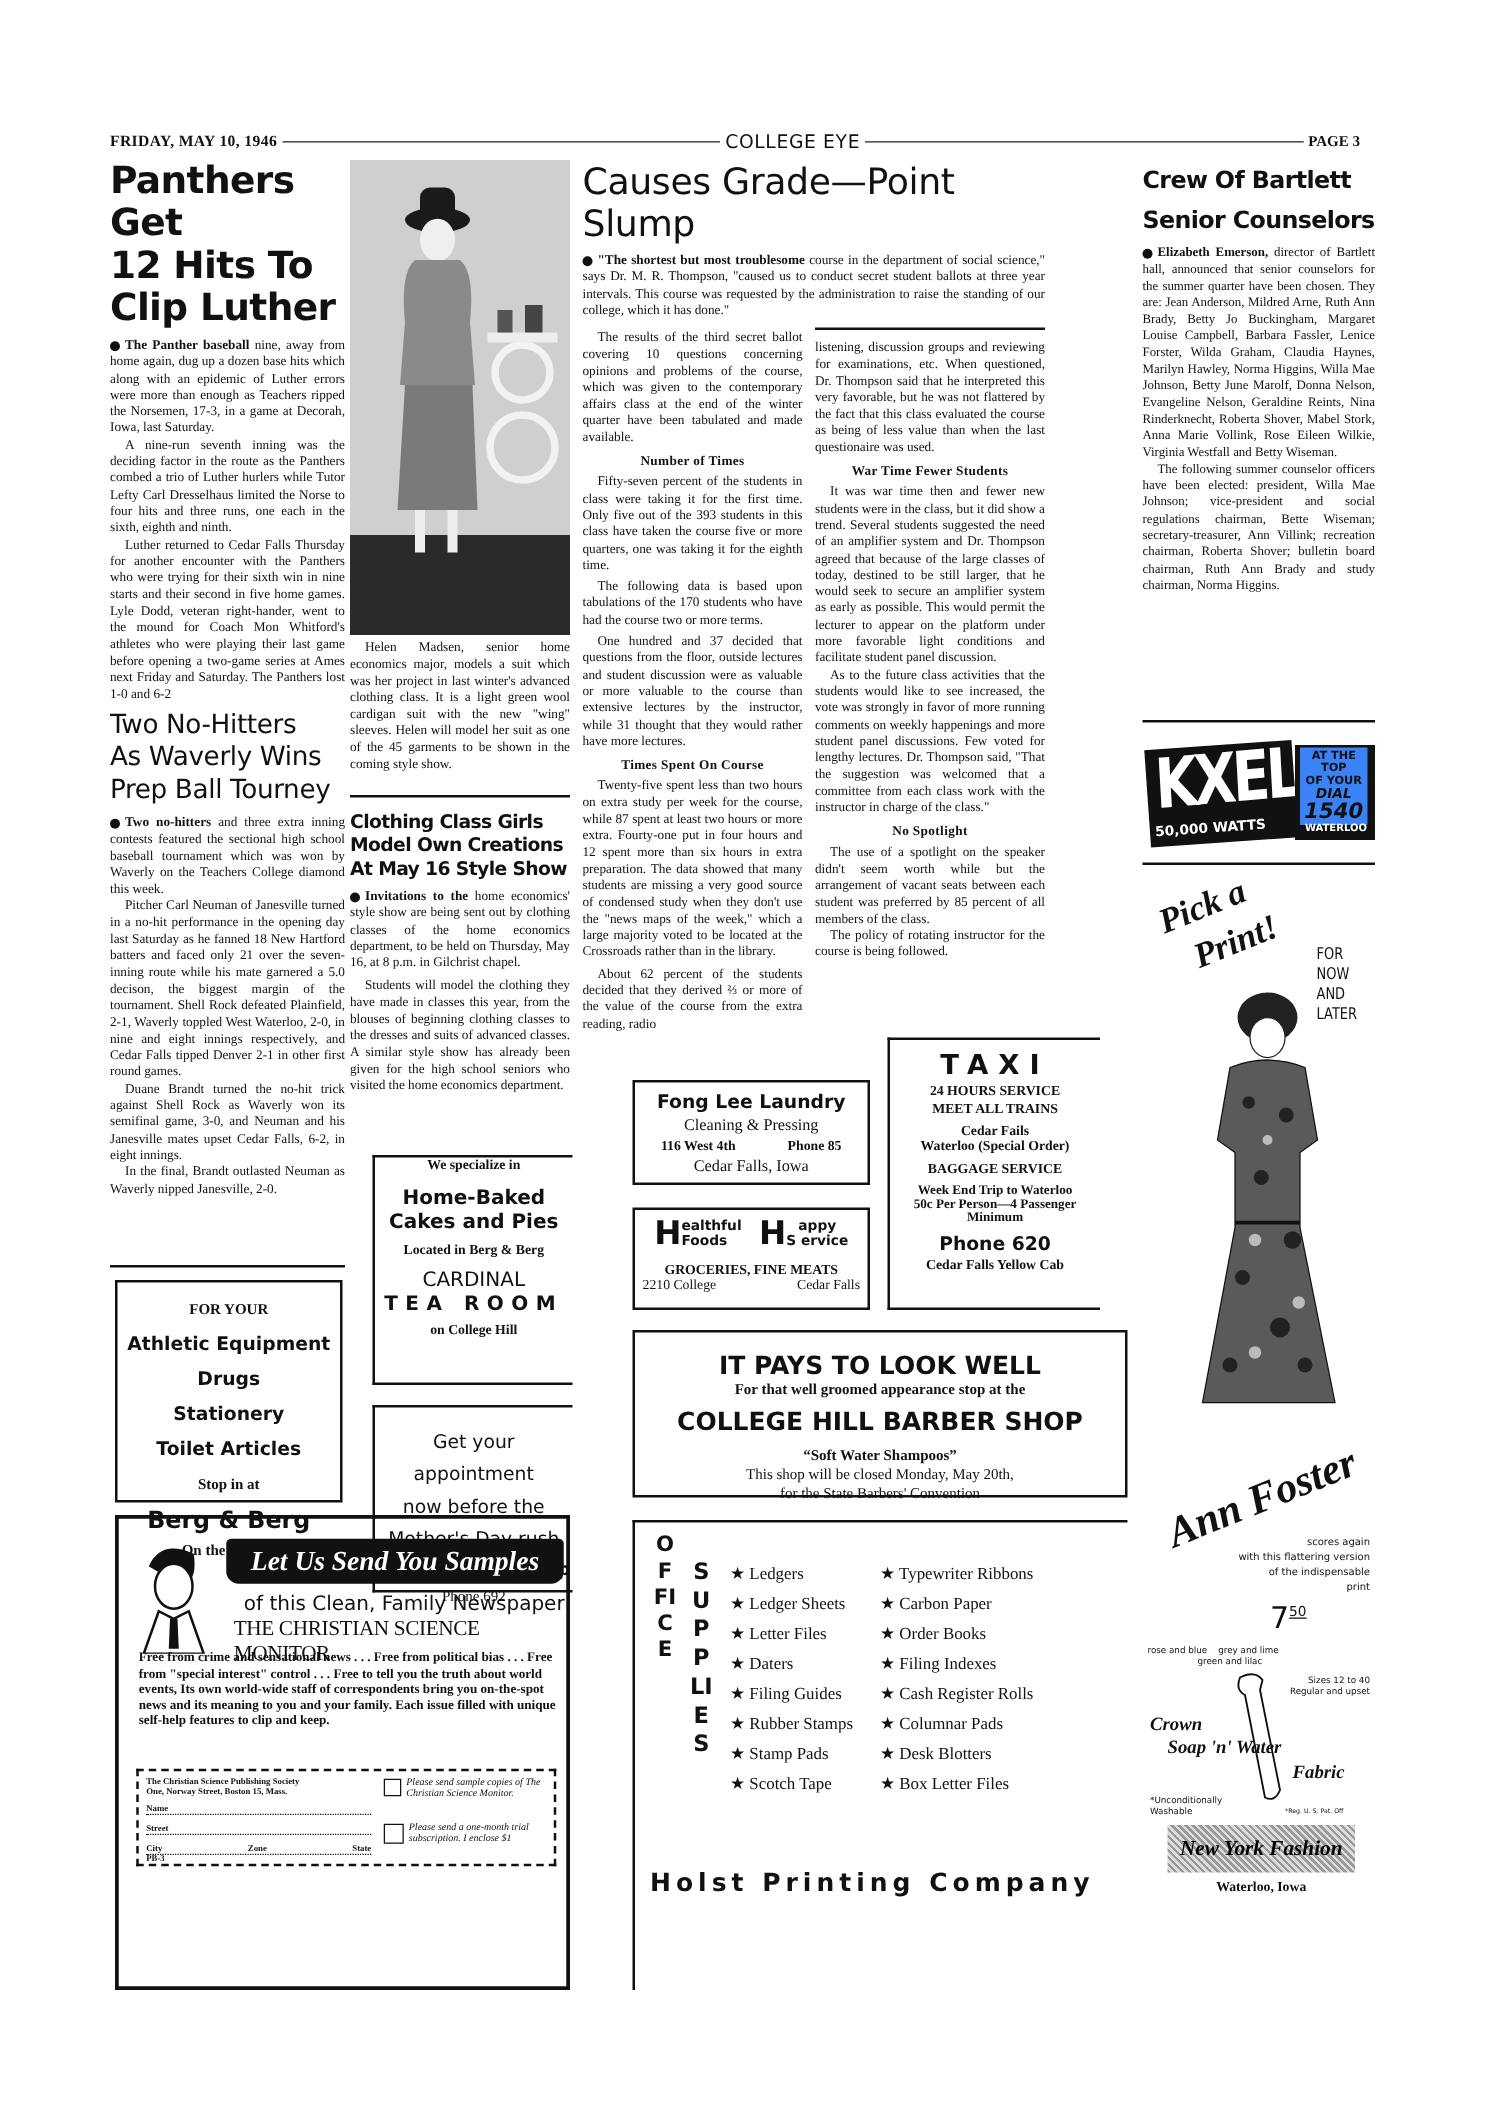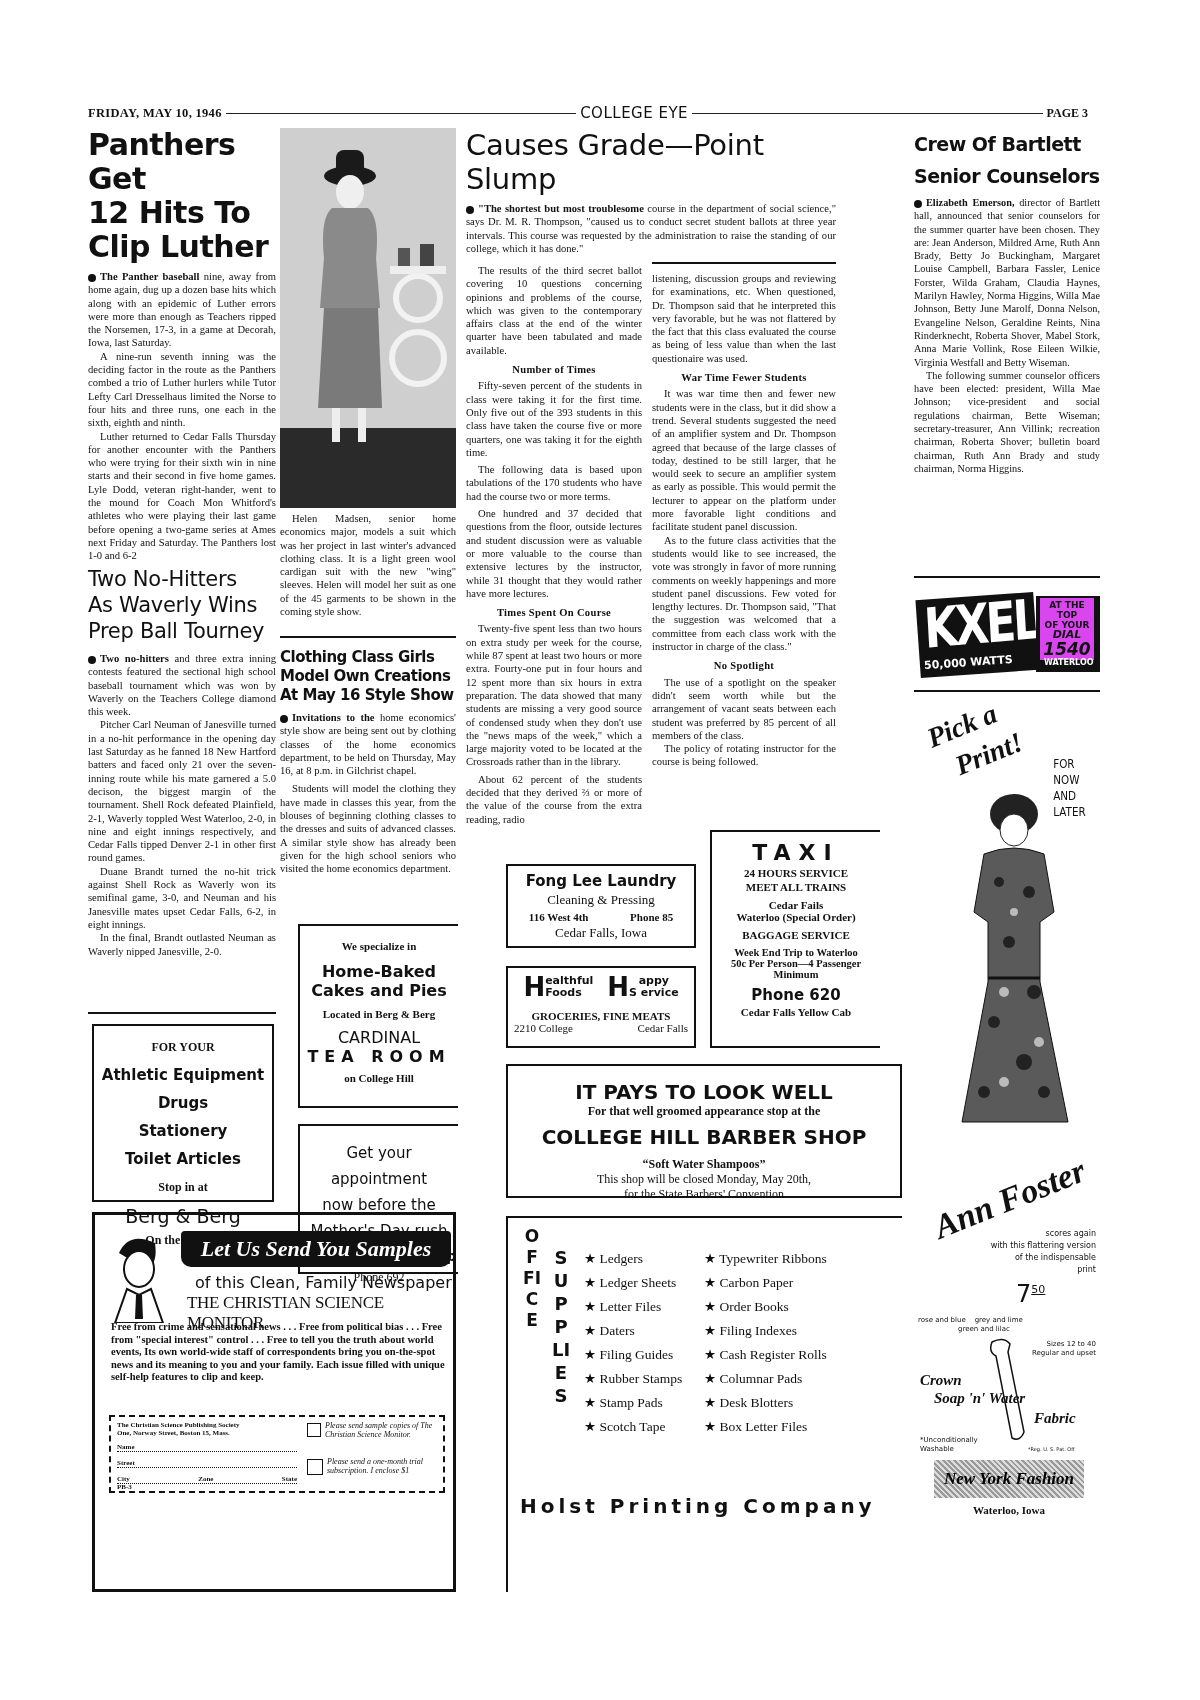--- a/index.html
+++ b/index.html
@@ -64,21 +64,21 @@
 </div>
 <div class="abs rule" style="left:88px;top:1012px;width:188px"></div>
 
 <div class="abs box" style="left:92px;top:1024px;width:182px;height:178px;padding-top:14px">
   <div class="serif" style="font-weight:bold;font-size:12px">FOR YOUR</div>
   <div class="sans" style="font-weight:bold;font-size:15px;margin-top:11px">Athletic Equipment</div>
   <div class="sans" style="font-weight:bold;font-size:15px;margin-top:10px">Drugs</div>
   <div class="sans" style="font-weight:bold;font-size:15px;margin-top:10px">Stationery</div>
   <div class="sans" style="font-weight:bold;font-size:15px;margin-top:10px">Toilet Articles</div>
   <div class="serif" style="font-weight:bold;font-size:12px;margin-top:12px">Stop in at</div>
-  <div class="sans" style="font-weight:normal;font-size:19px;margin-top:10px">Berg &amp; Berg</div>
+  <div class="sans" style="font-weight:bold;font-size:19px;margin-top:10px">Berg &amp; Berg</div>
   <div class="serif" style="font-weight:bold;font-size:12px;margin-top:6px">On the Corner</div>
 </div>
 
 <div class="abs photo" style="left:280px;top:128px;width:176px;height:380px">
   <svg width="176" height="380" viewBox="0 0 176 380">
     <rect width="176" height="380" fill="#cfcfcf"></rect>
     <rect x="0" y="300" width="176" height="80" fill="#2a2a2a"></rect>
     <ellipse cx="70" cy="48" rx="26" ry="10" fill="#1a1a1a"></ellipse>
     <rect x="56" y="22" width="28" height="26" rx="8" fill="#1a1a1a"></rect>
     <ellipse cx="70" cy="64" rx="14" ry="17" fill="#efefef"></ellipse>
@@ -103,21 +103,21 @@
     <div>Clothing Class Girls</div>
     <div>Model Own Creations</div>
     <div>At May 16 Style Show</div>
   </div>
   <div class="body" style="margin-top:6px">
     <p class="lead"><span class="bullet"></span><b>Invitations to the</b><span> home economics' style show are being sent out by clothing classes of the home economics department, to be held on Thursday, May 16, at 8 p.m. in Gilchrist chapel.</span></p>
     <p style="margin-top:5px">Students will model the clothing they have made in classes this year, from the blouses of beginning clothing classes to the dresses and suits of advanced classes. A similar style show has already been given for the high school seniors who visited the home economics department.</p>
   </div>
 </div>
 
-<div class="abs box" style="left:298px;top:924px;width:160px;height:184px;padding-top:14px;border-right:none">
+<div class="abs box" style="left:298px;top:924px;width:160px;height:184px;padding-top:0;border-right:none">
   <div class="serif" style="font-weight:bold;font-size:11px">We specialize in</div>
   <div class="sans" style="font-weight:bold;font-size:16px;margin-top:10px">Home-Baked</div>
   <div class="sans" style="font-weight:bold;font-size:16px">Cakes and Pies</div>
   <div class="serif" style="font-weight:bold;font-size:11px;margin-top:8px">Located in Berg &amp; Berg</div>
   <div class="sans" style="font-weight:normal;font-size:16px;margin-top:8px">CARDINAL</div>
   <div class="sans" style="font-weight:bold;font-size:16px;letter-spacing:6px">TEA ROOM</div>
   <div class="serif" style="font-weight:bold;font-size:11px;margin-top:6px">on College Hill</div>
 </div>
 
 <div class="abs box" style="left:298px;top:1124px;width:160px;height:150px;padding-top:14px;border-right:none">
@@ -218,21 +218,21 @@
     <p>The following summer counselor officers have been elected: president, Willa Mae Johnson; vice-president and social regulations chairman, Bette Wiseman; secretary-treasurer, Ann Villink; recreation chairman, Roberta Shover; bulletin board chairman, Ruth Ann Brady and study chairman, Norma Higgins.</p>
   </div>
 </div>
 <div class="abs rule" style="left:914px;top:576px;width:186px"></div>
 
 <div class="abs" style="left:918px;top:592px;width:184px;height:86px">
   <div style="position:absolute;left:0;top:4px;width:118px;height:78px;background:#111;transform:rotate(-4deg)"></div>
   <div class="sans" style="position:absolute;left:6px;top:6px;color:#fff;font-weight:bold;font-size:44px;letter-spacing:-3px;transform:scaleY(1.25) rotate(-4deg)">KXEL</div>
   <div class="sans" style="position:absolute;left:6px;top:64px;color:#fff;font-weight:bold;font-size:11px;transform:rotate(-4deg)">50,000 WATTS</div>
   <div style="position:absolute;left:118px;top:4px;width:64px;height:76px;background:#111"></div>
-  <div class="sans" style="position:absolute;left:122px;top:6px;width:54px;background:#d946ef;color:#111;text-align:center;font-weight:bold;font-size:9px;line-height:10px;padding:2px 0">
+  <div class="sans" style="position:absolute;left:122px;top:6px;width:54px;background:#3b82f6;color:#111;text-align:center;font-weight:bold;font-size:9px;line-height:10px;padding:2px 0">
     <div>AT THE TOP</div>
     <div>OF YOUR</div>
     <div style="font-style:italic;font-size:11px">DIAL</div>
     <div style="font-style:italic;font-size:17px;line-height:18px">1540</div>
   </div>
   <div class="sans" style="position:absolute;left:126px;top:66px;color:#fff;font-weight:bold;font-size:8px">WATERLOO</div>
 </div>
 <div class="abs rule" style="left:914px;top:690px;width:186px"></div>
 
 <div class="abs" style="left:914px;top:700px;width:186px;height:900px">

